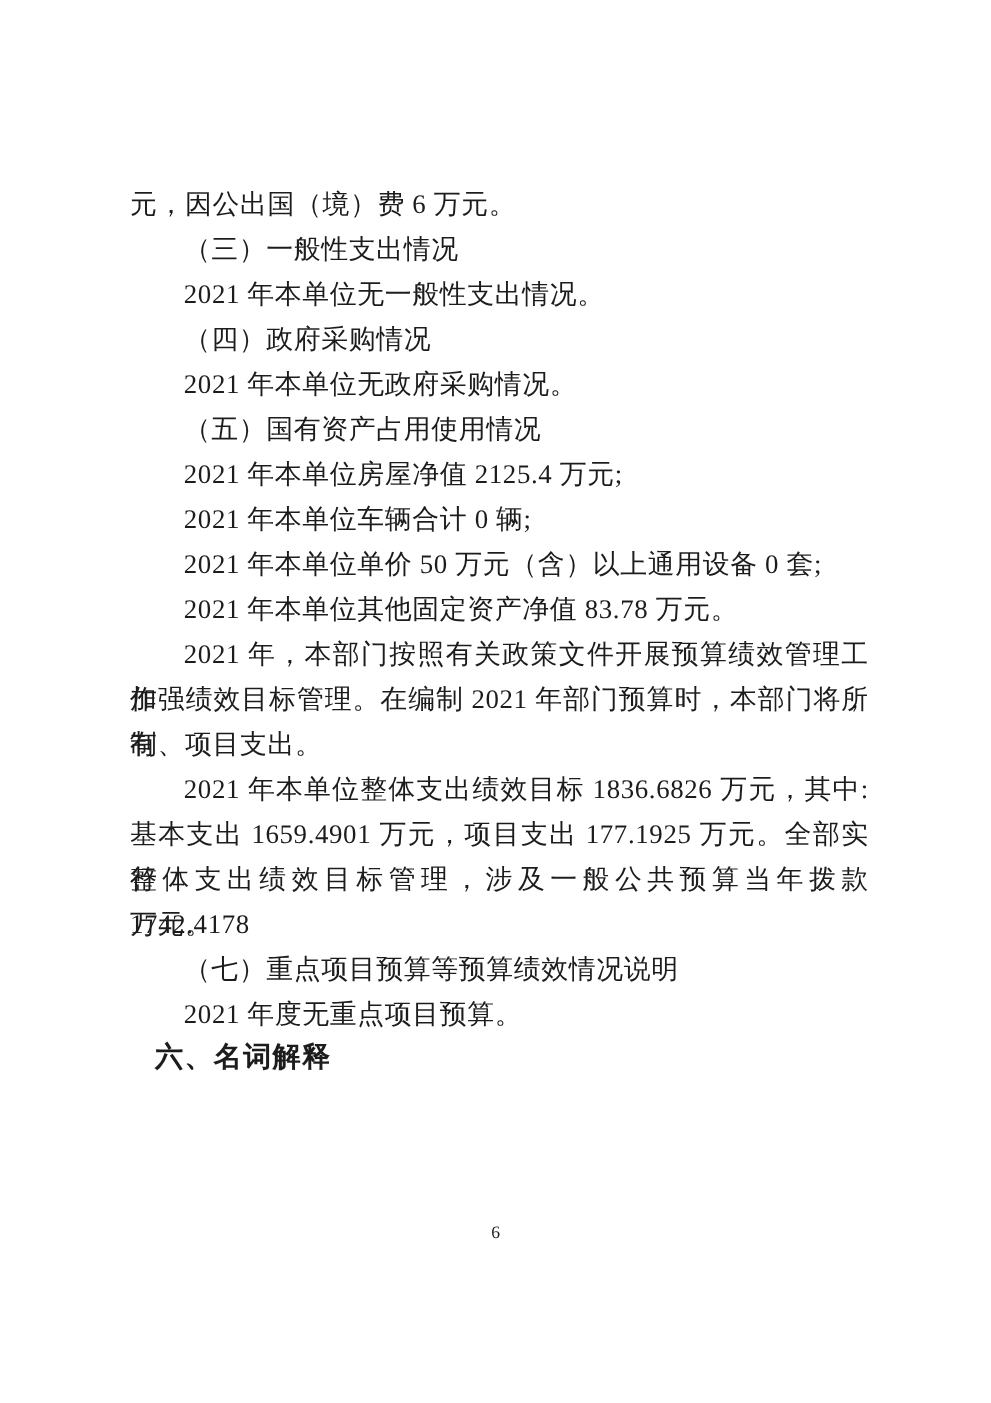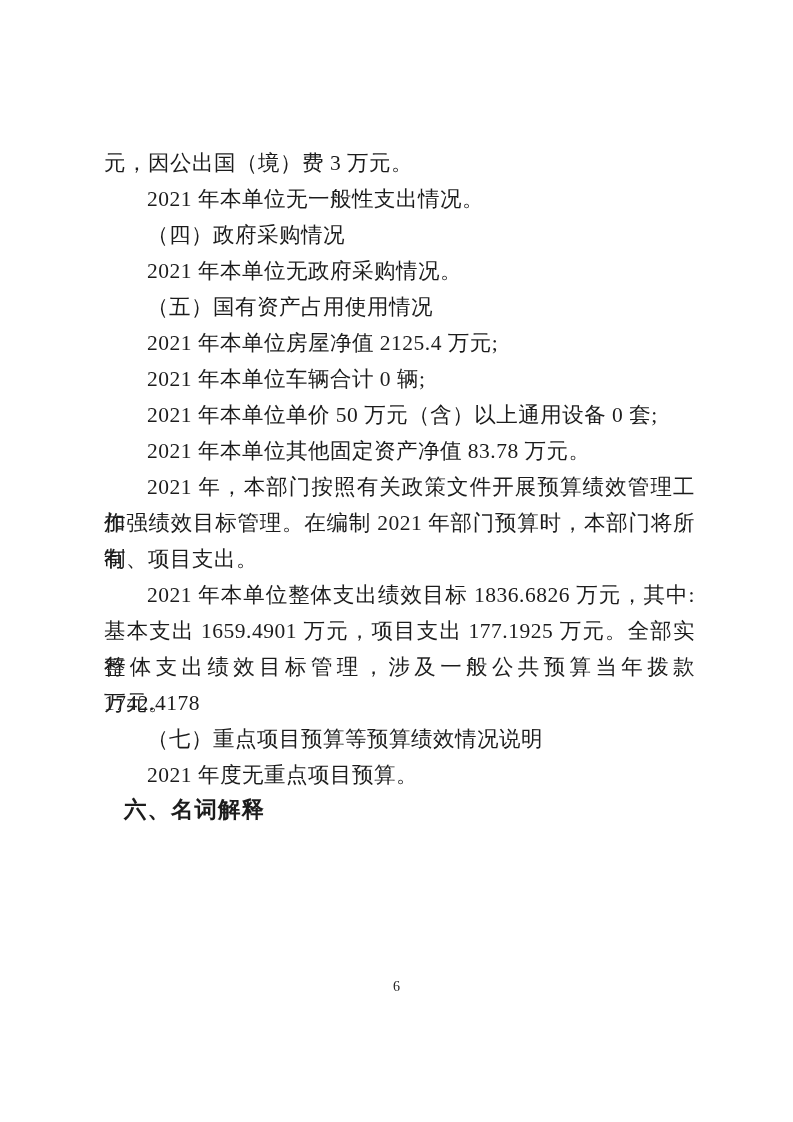--- a/index.html
+++ b/index.html
@@ -49,21 +49,22 @@
     font-size: 14px;
     line-height: 20px;
     color: #1c1c1c;
   }
 </style>
 </head>
 <body>
 
 <div class="page">
   <div class="doc-body">
-    <div class="line">元，因公出国（境）费 3 万元。</div>
+    <div class="line">元，因公出国（境）费 6 万元。</div>
+    <div class="line indent">（三）一般性支出情况</div>
     <div class="line indent">2021 年本单位无一般性支出情况。</div>
     <div class="line indent">（四）政府采购情况</div>
     <div class="line indent">2021 年本单位无政府采购情况。</div>
     <div class="line indent">（五）国有资产占用使用情况</div>
     <div class="line indent">2021 年本单位房屋净值 2125.4 万元;</div>
     <div class="line indent">2021 年本单位车辆合计 0 辆;</div>
     <div class="line indent">2021 年本单位单价 50 万元（含）以上通用设备 0 套;</div>
     <div class="line indent">2021 年本单位其他固定资产净值 83.78 万元。</div>
     <div class="line indent fill">2021 年，本部门按照有关政策文件开展预算绩效管理工作，</div>
     <div class="line fill">加强绩效目标管理。在编制 2021 年部门预算时，本部门将所有</div>

